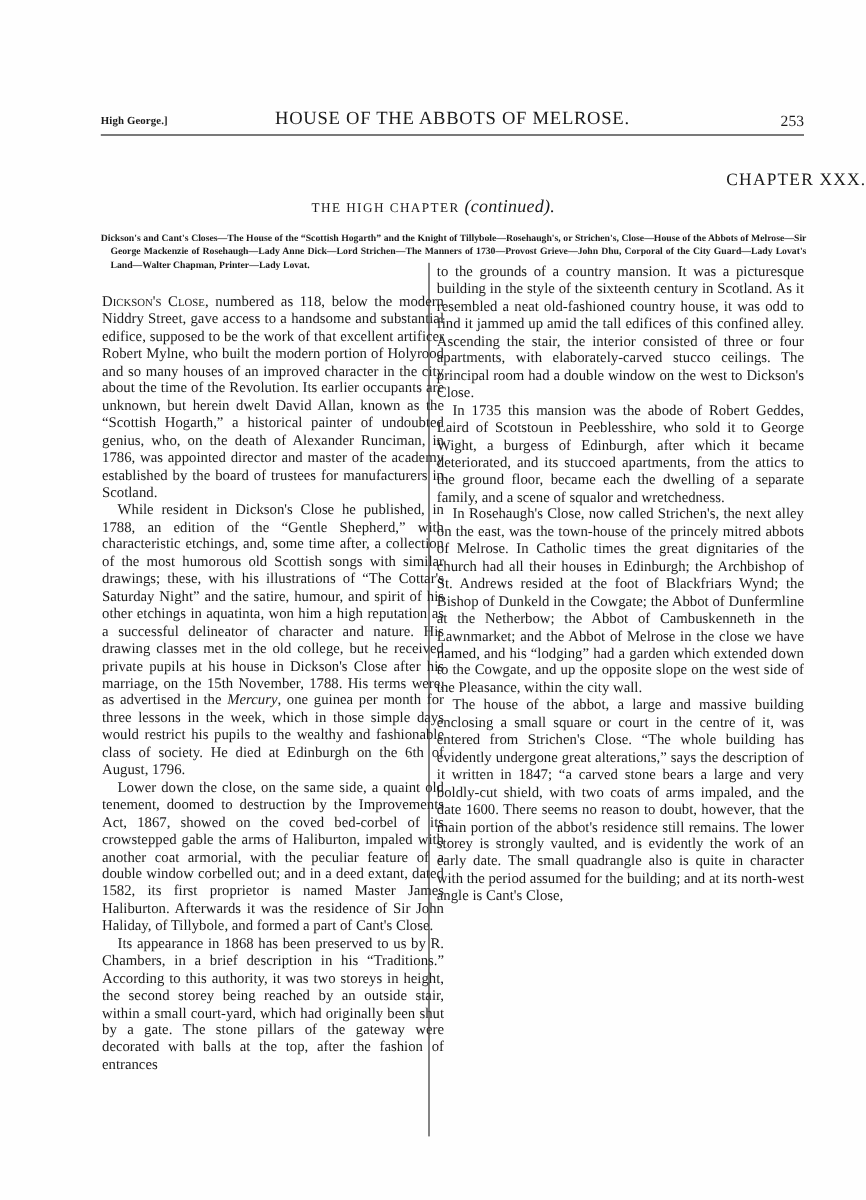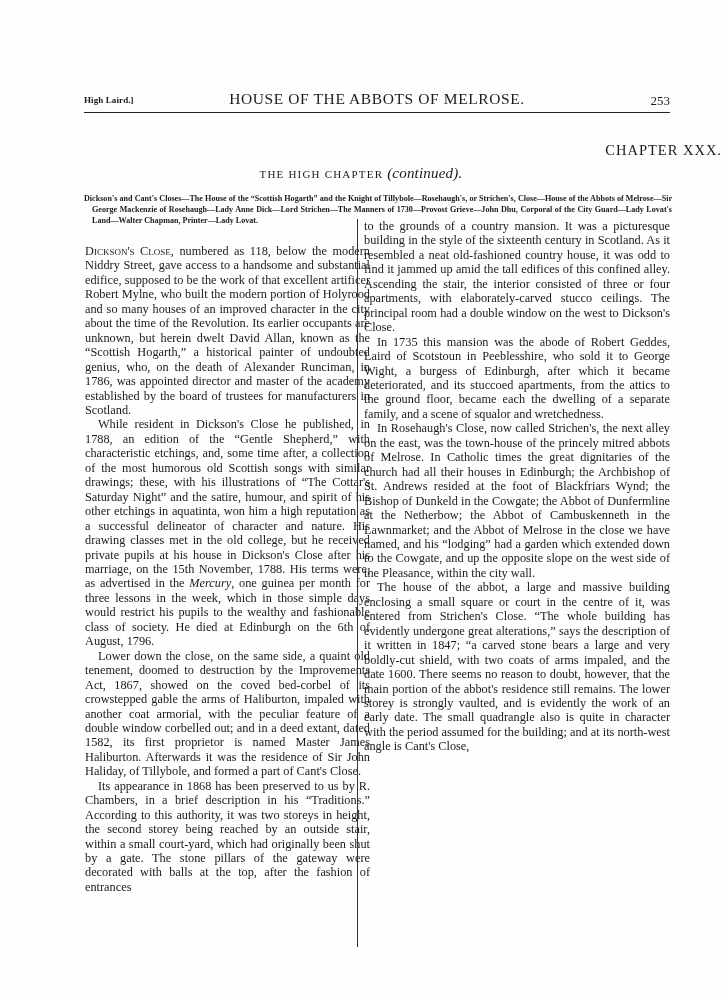--- a/index.html
+++ b/index.html
@@ -22,21 +22,21 @@
   .col p.first { text-indent: 0; }
   .smallcaps { font-variant: small-caps; }
   .divider { position: absolute; left: 357px; top: 219px; width: 0; height: 728px; border-left: 1px solid #333; }
 </style>
 </head>
 <body>
 
 <div class="page">
 
   <div class="running-head">
-    <span class="rh-left">High Laird.]</span>
+    <span class="rh-left">High George.]</span>
     <span class="rh-center">HOUSE OF THE ABBOTS OF MELROSE.</span>
     <span class="rh-right">253</span>
   </div>
   <div class="rh-rule"></div>
 
   <div class="chapter-title">CHAPTER XXX.</div>
   <div class="chapter-sub">
     <span>THE HIGH CHAPTER</span>
     <i>(continued).</i>
   </div>

